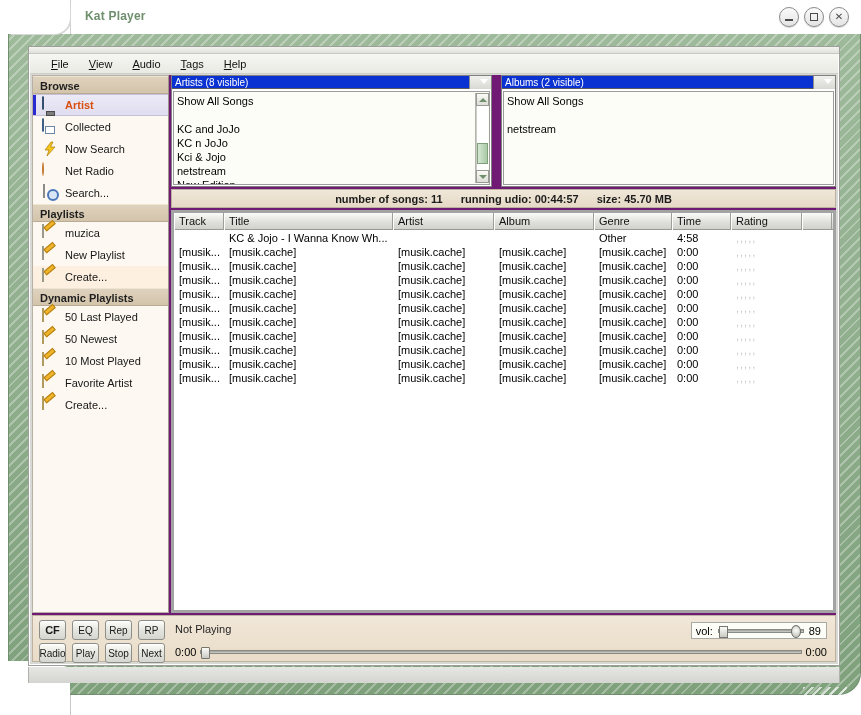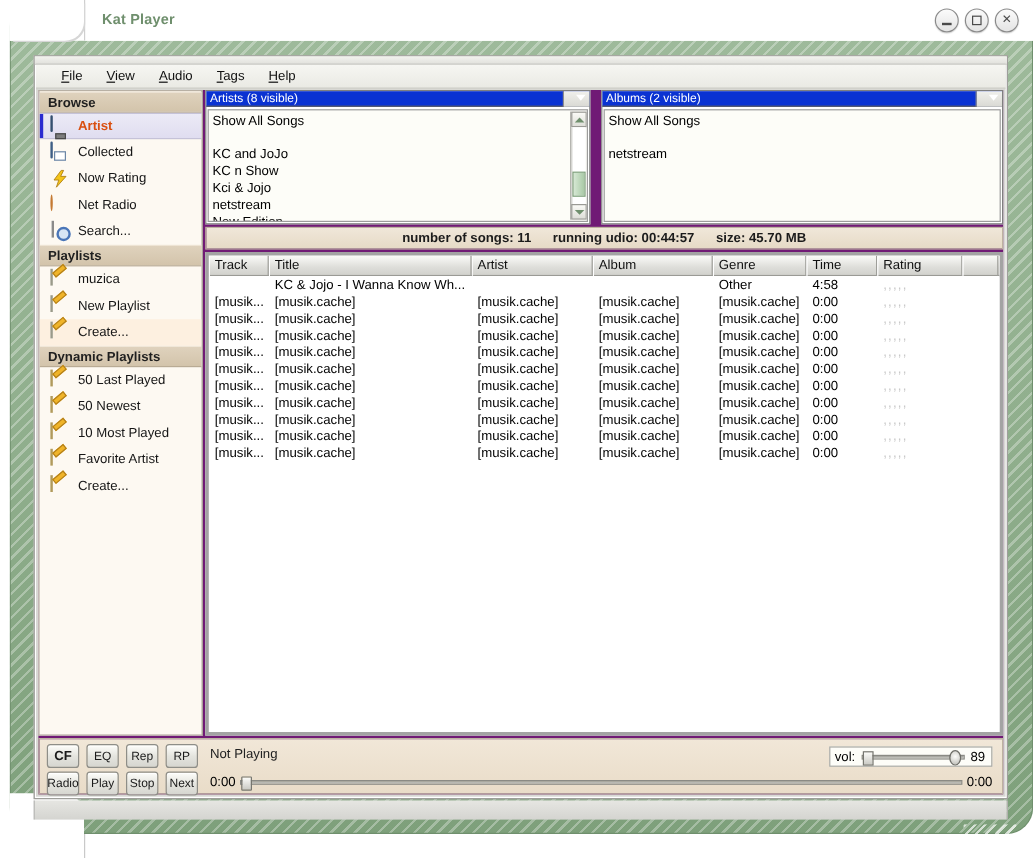--- a/index.html
+++ b/index.html
@@ -493,21 +493,21 @@
         <div class="side-item">
           <span class="side-icon"><span class="ic-floppy"></span></span>
           <span class="side-label">Collected</span>
         </div>
         <div class="side-item">
           <span class="side-icon">
             <svg width="16" height="16" viewBox="0 0 16 16">
                 <polygon points="9,1 3,9 7,9 5,15 13,6 8.5,6 11,1" fill="#f5c518" stroke="#b4851a" stroke-width="0.8"></polygon>
               </svg>
           </span>
-          <span class="side-label">Now Rating</span>
+          <span class="side-label">Now Search</span>
         </div>
         <div class="side-item">
           <span class="side-icon"><span class="ic-radio"></span></span>
           <span class="side-label">Net Radio</span>
         </div>
         <div class="side-item">
           <span class="side-icon"><span class="ic-doc"></span></span>
           <span class="side-label">Search...</span>
         </div>
 
@@ -558,21 +558,21 @@
             <div class="pane-title">
               <span>Artists (8 visible)</span>
               <span class="pane-titlebg"></span>
               <span class="caret"></span>
             </div>
             <div class="pane-body">
               <div class="pane-list">
                 <div class="pane-row">Show All Songs</div>
                 <div class="pane-row gap"></div>
                 <div class="pane-row">KC and JoJo</div>
-                <div class="pane-row">KC n Show</div>
+                <div class="pane-row">KC n JoJo</div>
                 <div class="pane-row">Kci &amp; Jojo</div>
                 <div class="pane-row">netstream</div>
                 <div class="pane-row">New Edition</div>
               </div>
               <div class="sb">
                 <div class="sb-btn top">
                     <span class="arr"></span>
                   </div>
                 <div class="sb-track">
                   <div class="sb-thumb" style="top:58%;height:32%;"></div>

